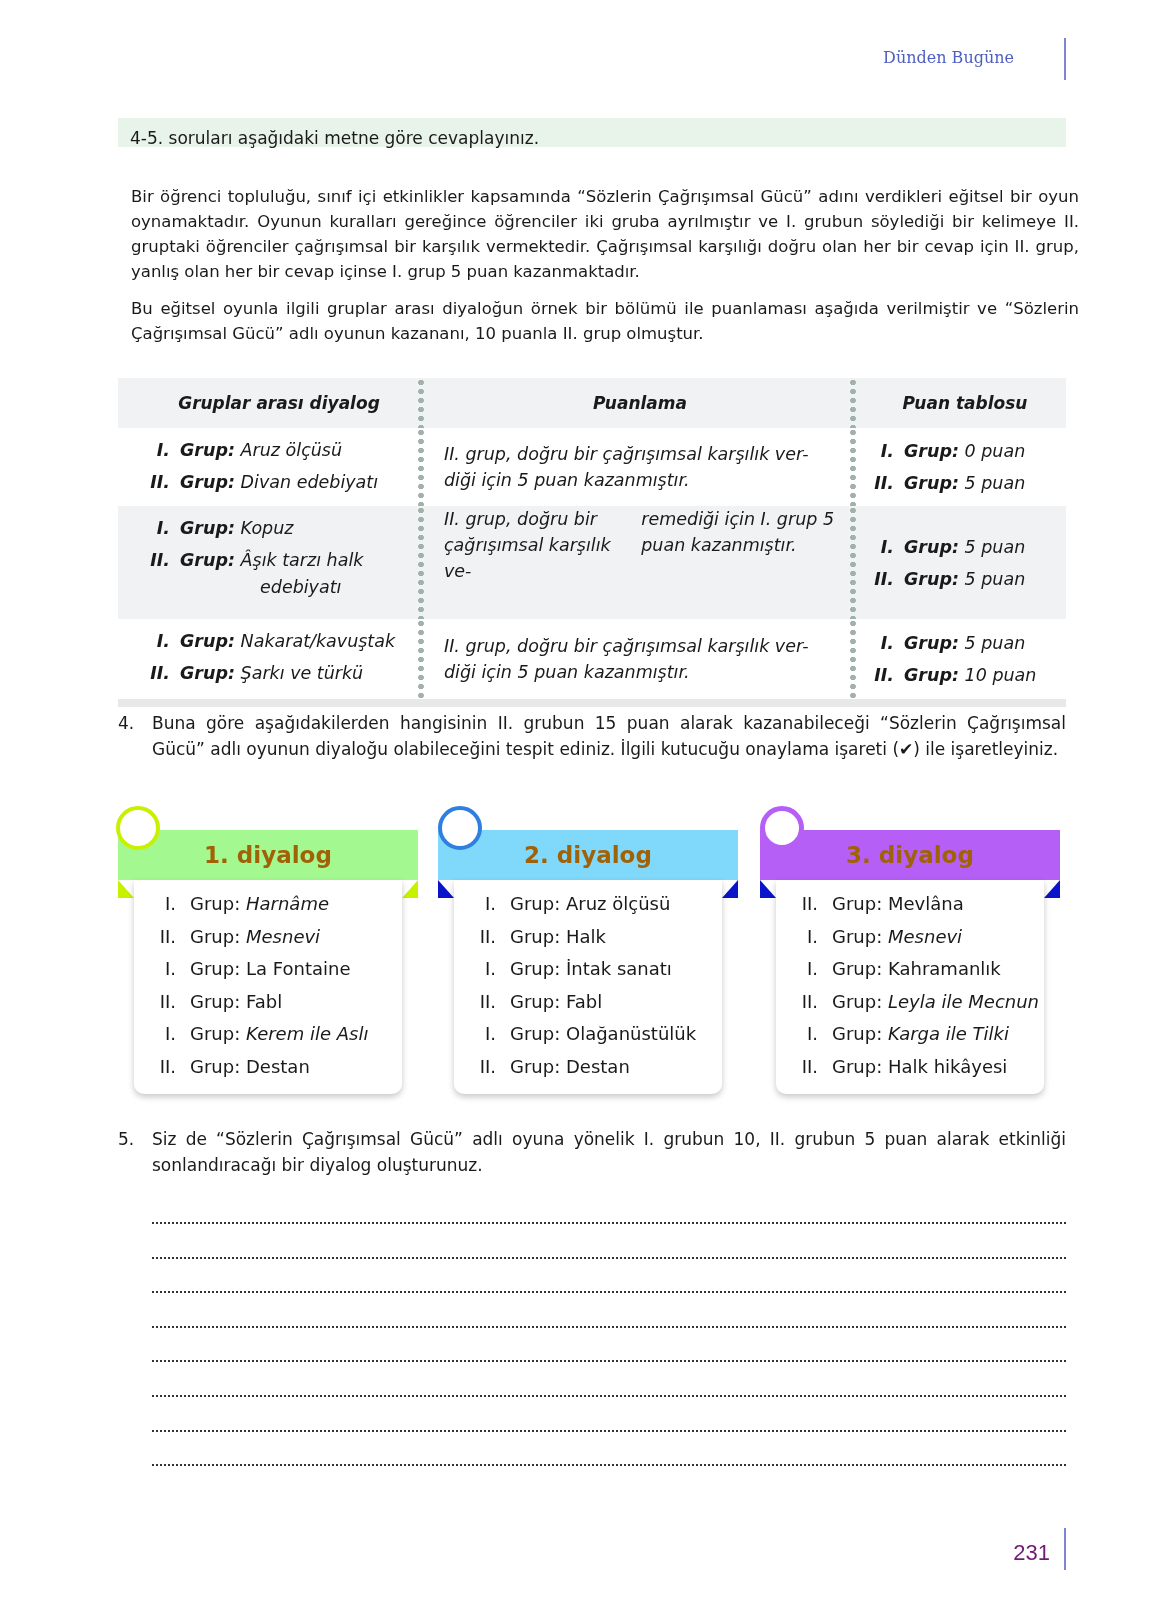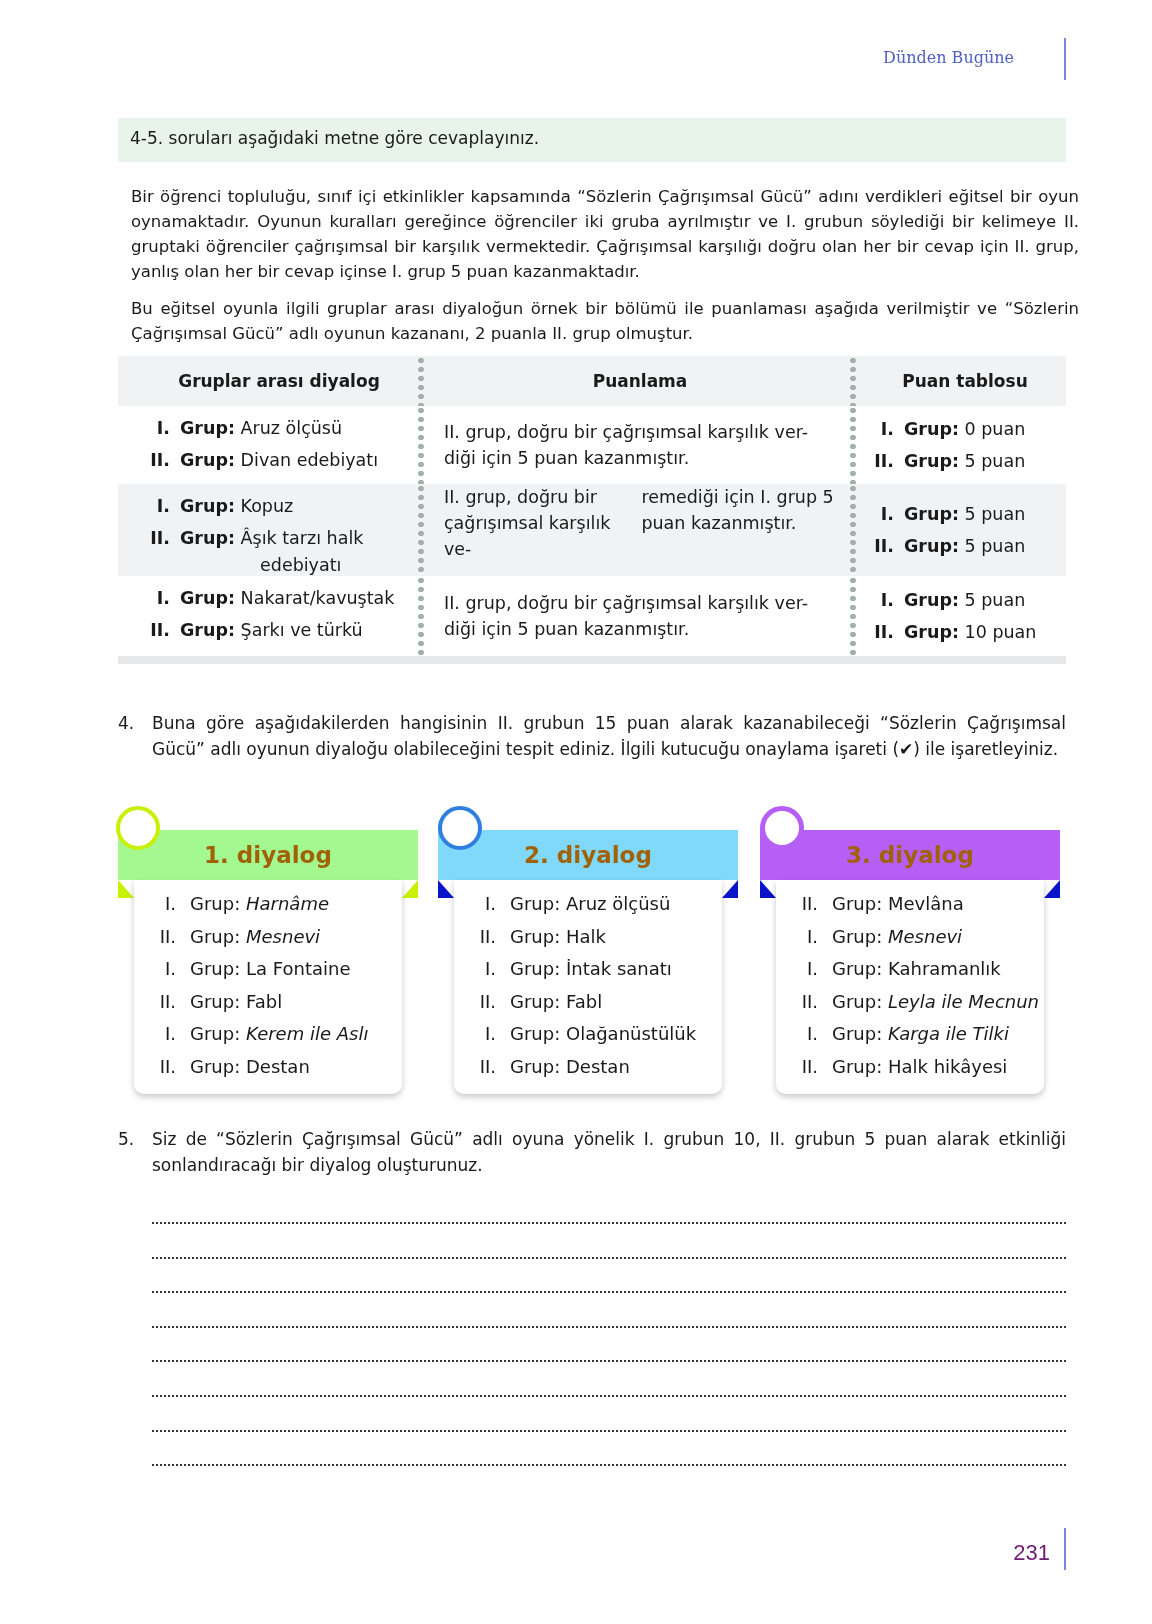--- a/index.html
+++ b/index.html
@@ -5,26 +5,26 @@
   html, body { margin:0; padding:0; background:#ffffff; }
   body { width:1152px; height:1624px; position:relative; overflow:hidden;
          font-family:"DejaVu Sans", "Liberation Sans", sans-serif; color:#1a1a1a; }
   .hdr { position:absolute; top:48px; right:138px; font-family:"DejaVu Serif","Liberation Serif",serif;
          font-size:16px; color:#4f5fc0; }
   .hdr-rule { position:absolute; top:38px; left:1064px; width:2px; height:42px; background:#7d86cf; }
   .pg { position:absolute; top:1540px; right:102px; font-family:"Liberation Sans",sans-serif;
         font-size:22px; color:#701a75; }
   .pg-rule { position:absolute; top:1528px; left:1064px; width:2px; height:42px; background:#7d86cf; }
 
-  .intro-bar { position:absolute; left:118px; top:118px; width:948px; height:44px; background:#e8f4ea;
+  .intro-bar { position:absolute; left:118px; top:118px; width:948px; height:29px; background:#e8f4ea;
                font-size:17px; line-height:40px; padding-left:12px; box-sizing:border-box; }
   .para { position:absolute; left:131px; width:948px; font-size:16.5px; line-height:25px; text-align:justify; }
 
   
-  .tbl { position:absolute; left:118px; top:356px; width:948px; }
+  .tbl { position:absolute; left:118px; top:378px; width:948px;font-style:italic; }
   .trow { display:flex; position:relative; }
   .trow.gray { background:#f1f2f3; }
   .tcol1 { width:300px; padding-left:22px; box-sizing:border-box; }
   .tcol2 { width:432px; padding-left:26px; padding-right:14px; box-sizing:border-box; }
   .tcol3 { width:216px; padding-left:14px; box-sizing:border-box; }
   .sep { position:absolute; top:0; bottom:0; width:6px;
          background-image:radial-gradient(circle, #a3b1ad 2.6px, transparent 3px);
          background-size:6px 9px; background-repeat:repeat-y; }
   .sep.a { left:300px; } .sep.b { left:732px; }
   .th { font-weight:bold; font-size:17px; height:50px; line-height:50px; text-align:center; }
@@ -57,21 +57,21 @@
 </style>
 </head>
 <body>
 
 <div class="hdr">Dünden Bugüne</div>
 <div class="hdr-rule"></div>
 
 <div class="intro-bar">4-5. soruları aşağıdaki metne göre cevaplayınız.</div>
 
 <div class="para" style="top:184px;">Bir öğrenci topluluğu, sınıf içi etkinlikler kapsamında “Sözlerin Çağrışımsal Gücü” adını verdikleri eğitsel bir oyun oynamaktadır. Oyunun kuralları gereğince öğrenciler iki gruba ayrılmıştır ve I. grubun söylediği bir kelimeye II. gruptaki öğrenciler çağrışımsal bir karşılık vermektedir. Çağrışımsal karşılığı doğru olan her bir cevap için II. grup, yanlış olan her bir cevap içinse I. grup 5 puan kazanmaktadır.</div>
-<div class="para" style="top:296px;">Bu eğitsel oyunla ilgili gruplar arası diyaloğun örnek bir bölümü ile puanlaması aşağıda verilmiştir ve “Sözlerin Çağrışımsal Gücü” adlı oyunun kazananı, 2 puanla II. grup olmuştur.</div>
+<div class="para" style="top:296px;">Bu eğitsel oyunla ilgili gruplar arası diyaloğun örnek bir bölümü ile puanlaması aşağıda verilmiştir ve “Sözlerin Çağrışımsal Gücü” adlı oyunun kazananı, 10 puanla II. grup olmuştur.</div>
 
 <div class="tbl">
   <div class="trow gray">
     <div class="sep a"></div>
     <div class="sep b"></div>
     <div class="tcol1 th">Gruplar arası diyalog</div>
     <div class="tcol2 th">Puanlama</div>
     <div class="tcol3 th">Puan tablosu</div>
   </div>
   <div id="tbody">
@@ -84,21 +84,21 @@
         </div>
         <div class="tcol2" style="display: flex; flex-direction: column; justify-content: center;">
           <div class="ptext">II. grup, doğru bir çağrışımsal karşılık ver-</div>
           <div class="ptext">diği için 5 puan kazanmıştır.</div>
         </div>
         <div class="tcol3" style="display: flex; flex-direction: column; justify-content: center;">
           <div class="tline"><span class="num">I.</span><span class="grp">Grup:</span> <span>0 puan</span></div>
           <div class="tline"><span class="num">II.</span><span class="grp">Grup:</span> <span>5 puan</span></div>
         </div>
       </div>
-      <div class="trow gray" style="height: 92px;">
+      <div class="trow gray" style="height: 113px;">
         <div class="sep a"></div>
         <div class="sep b"></div>
         <div class="tcol1" style="padding-top: 6px;">
           <div class="tline"><span class="num">I.</span><span class="grp">Grup:</span> <span>Kopuz</span></div>
           <div class="tline"><span class="num">II.</span><span class="grp">Grup:</span> <span>Âşık tarzı halk</span></div>
           <div class="tline cont" style="line-height: 22px;">edebiyatı</div>
         </div>
         <div class="tcol2" style="display: flex; flex-direction: row; justify-content: center;">
           <div class="ptext">II. grup, doğru bir çağrışımsal karşılık ve-</div>
           <div class="ptext">remediği için I. grup 5 puan kazanmıştır.</div>

